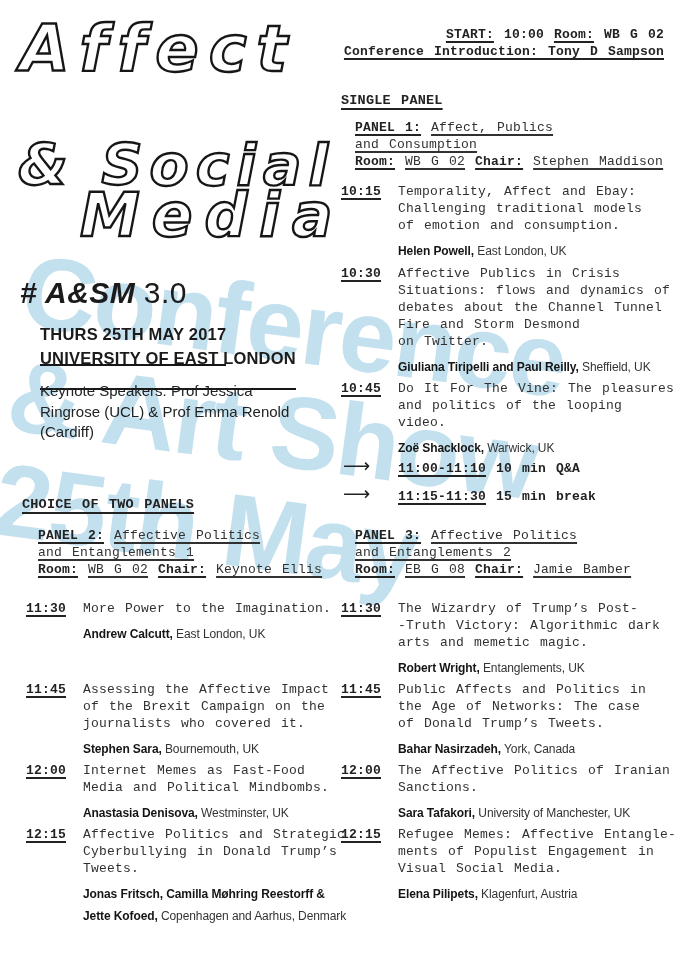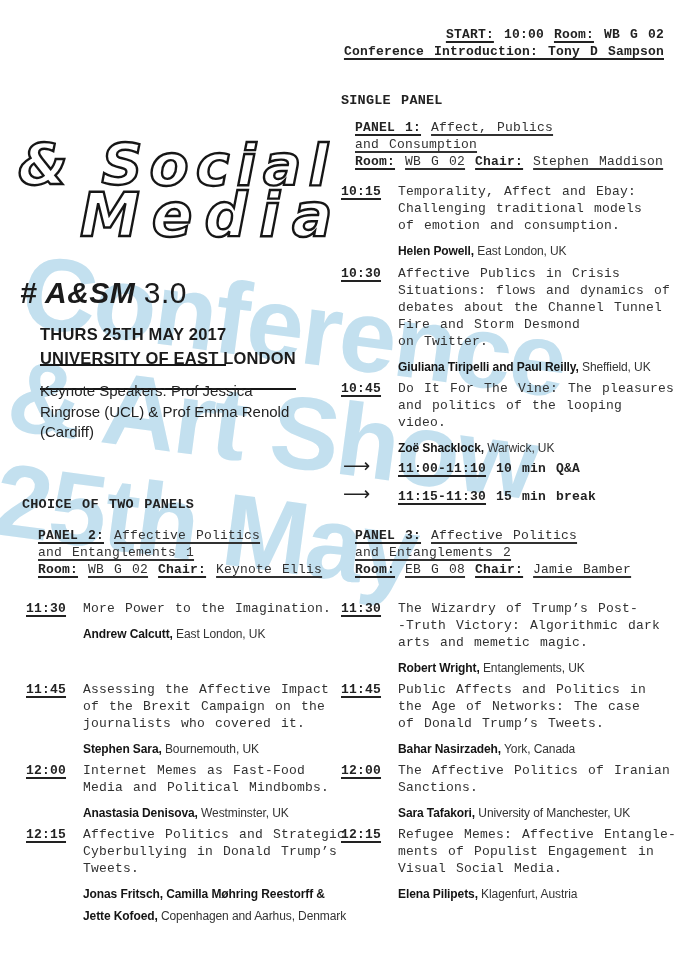--- a/index.html
+++ b/index.html
@@ -32,21 +32,21 @@
   .logo-l2{left:18px;top:116px;font-size:57px;letter-spacing:7px;margin-top:20px;}
   .logo-l3{left:80px;top:184px;font-size:60px;letter-spacing:12px;}
   
   .mono{
     font-family:"Liberation Mono","DejaVu Sans Mono",monospace;
     font-size:13px;line-height:17px;letter-spacing:0.2px;
     word-spacing:2px;color:#313131;
   }
   .b{font-weight:bold;color:#222;}
   .u{text-decoration:underline;text-underline-offset:3px;text-decoration-thickness:1.5px;}
-  .u2{text-underline-offset:4px;text-decoration-thickness:2px;}
+  .u2{text-decoration:underline;text-underline-offset:4px;text-decoration-thickness:2px;}
   
   .top-header{right:12px;top:26px;text-align:right;line-height:20px;}
   .top-header .mono{font-size:13px;}
   
   .section-head{font-size:13.5px;}
   
   .panel-head{line-height:17.5px;}
   .panel-head .mono{font-size:13px;}
   
   .brand{left:20px;top:276px;font-size:30px;white-space:nowrap;}
@@ -76,20 +76,21 @@
 <body>
 
 <div class="page">
 
   <div class="watermark" style="color: rgb(195, 224, 239);">
     <div>Conference</div>
     <div>&amp; Art Show</div>
     <div>25th May</div>
   </div>
 
+  <div class="abs z logo-line logo-l1">Affect</div>
   <div class="abs z logo-line logo-l2">&amp; Social</div>
   <div class="abs z logo-line logo-l3">Media</div>
 
   <div class="abs z top-header">
     <div class="mono b"><span class="u">START:</span> <span>10:00</span> <span class="u">Room:</span> <span>WB G 02</span></div>
     <div class="mono b u">Conference Introduction: Tony D Sampson</div>
   </div>
 
   <div class="abs z mono b u2 section-head" style="left:341px;top:92px;">SINGLE PANEL</div>
 

